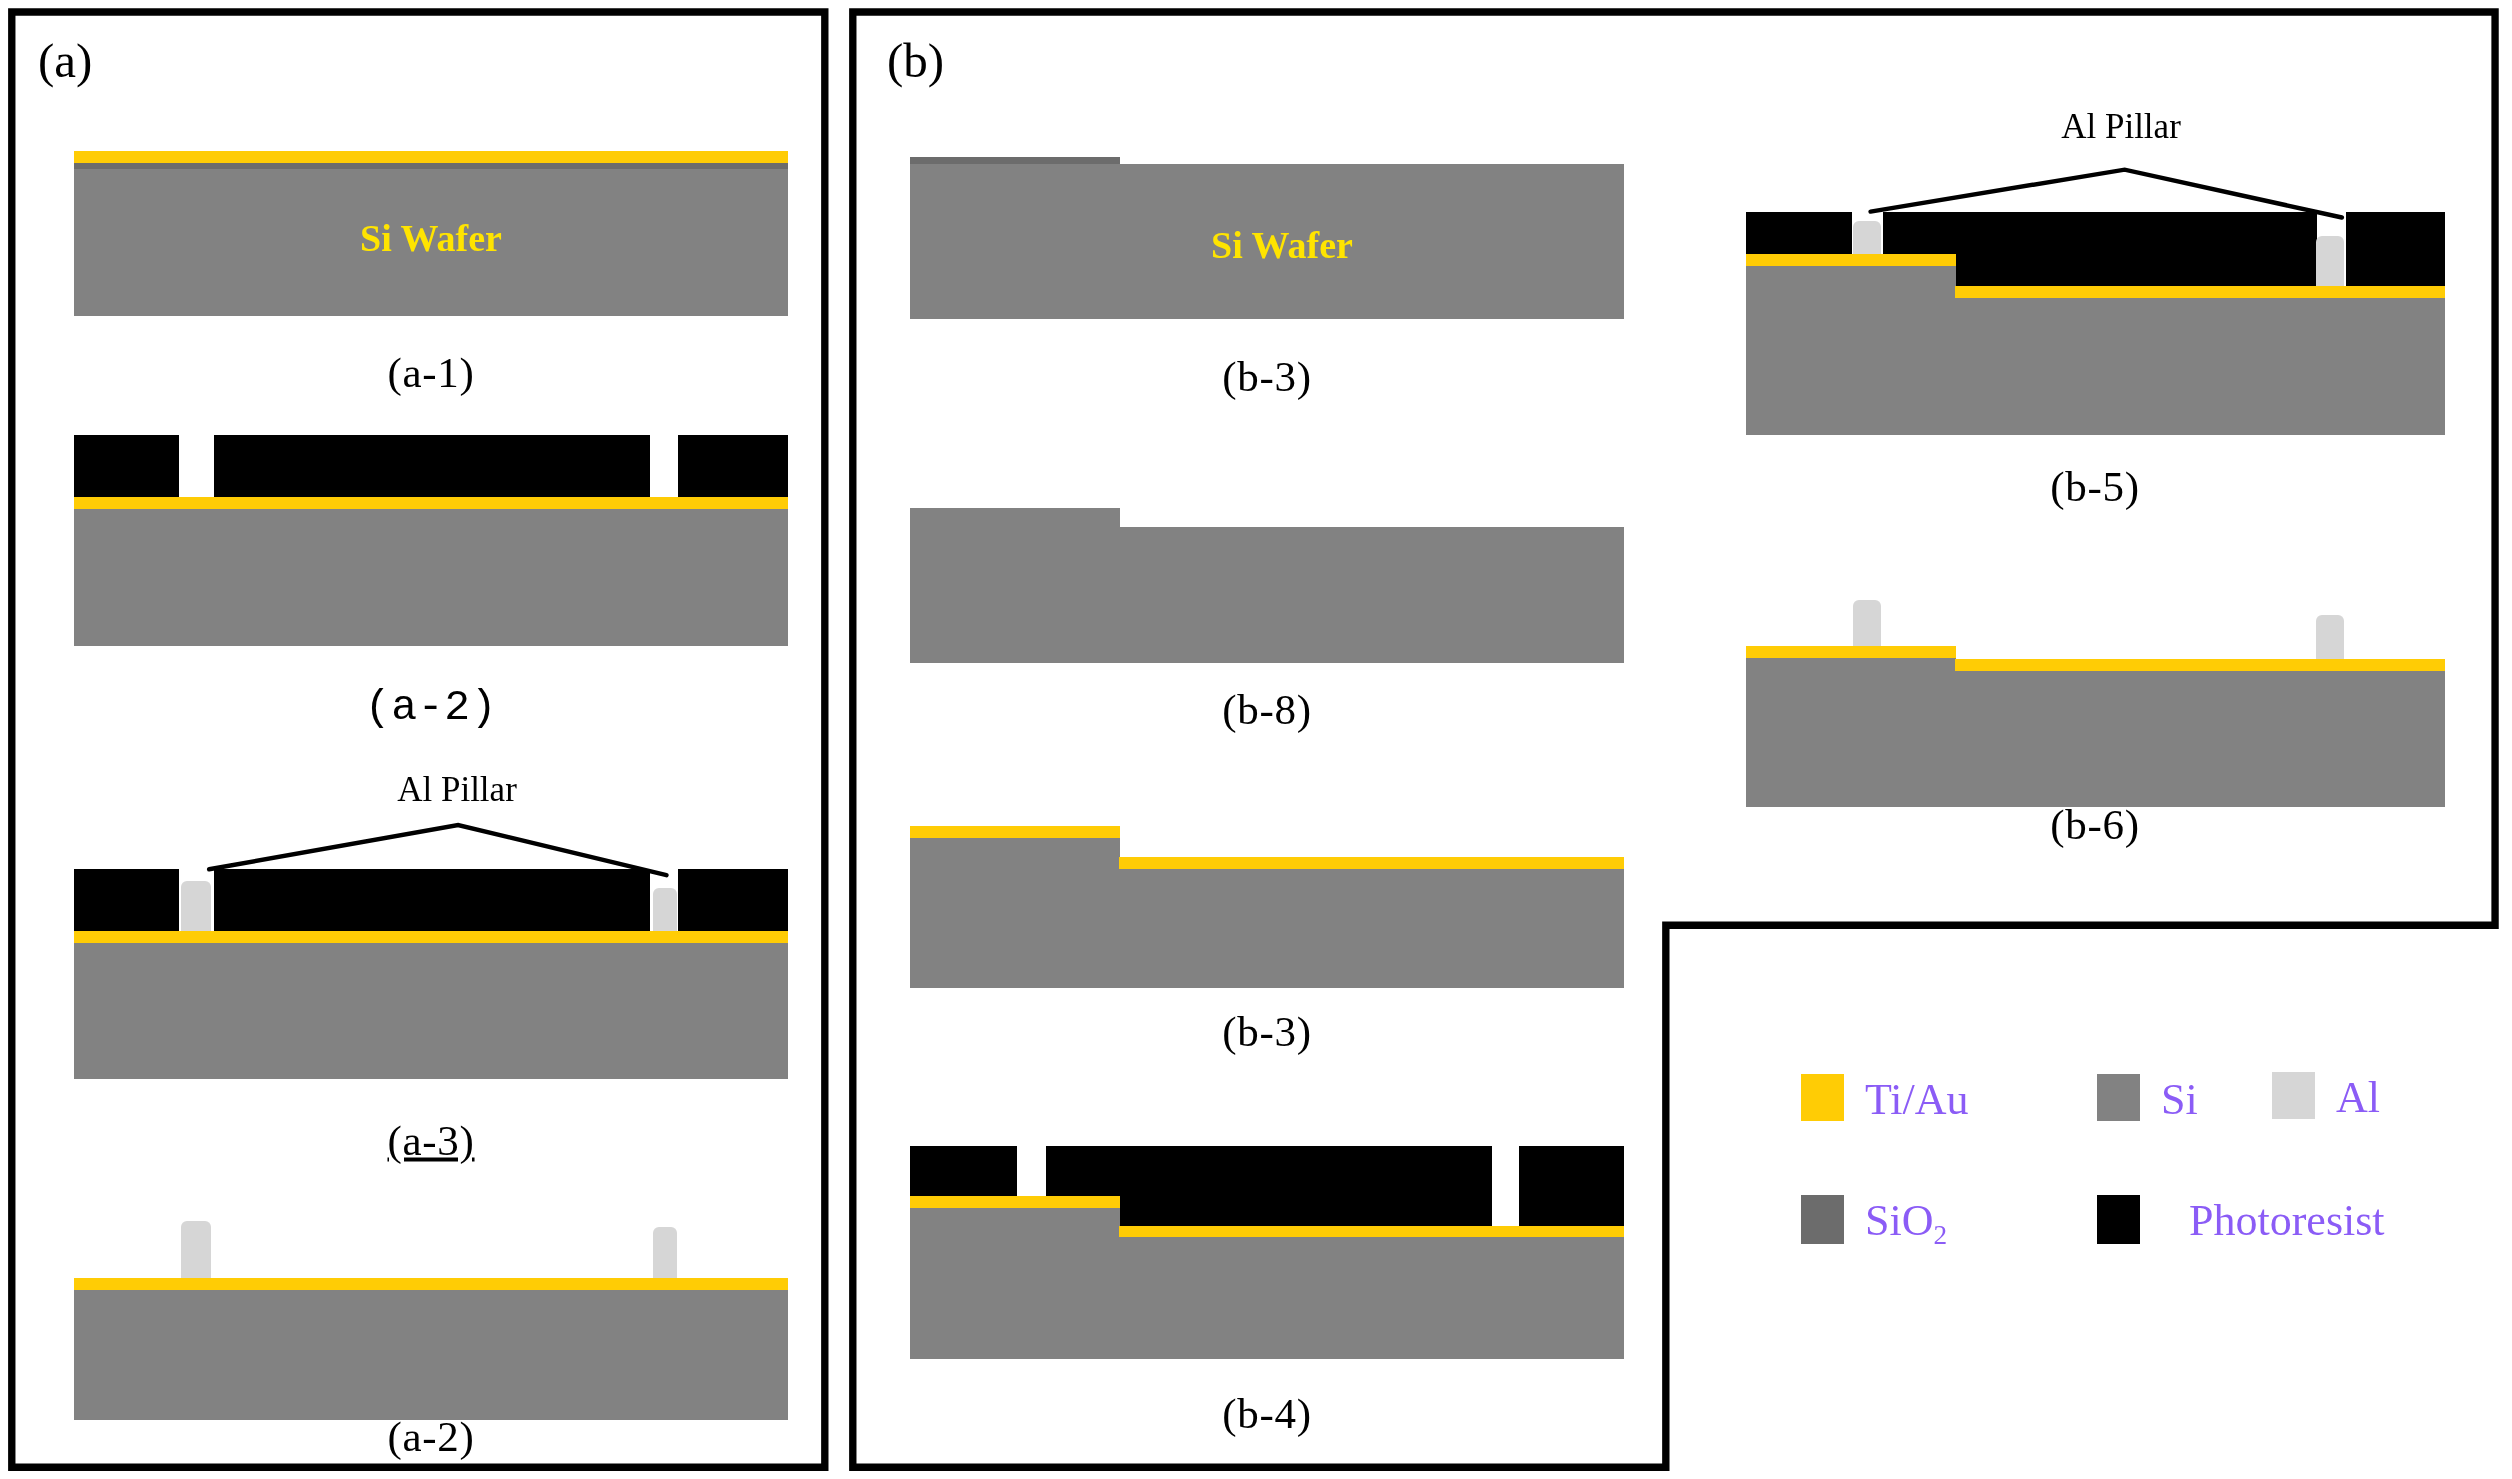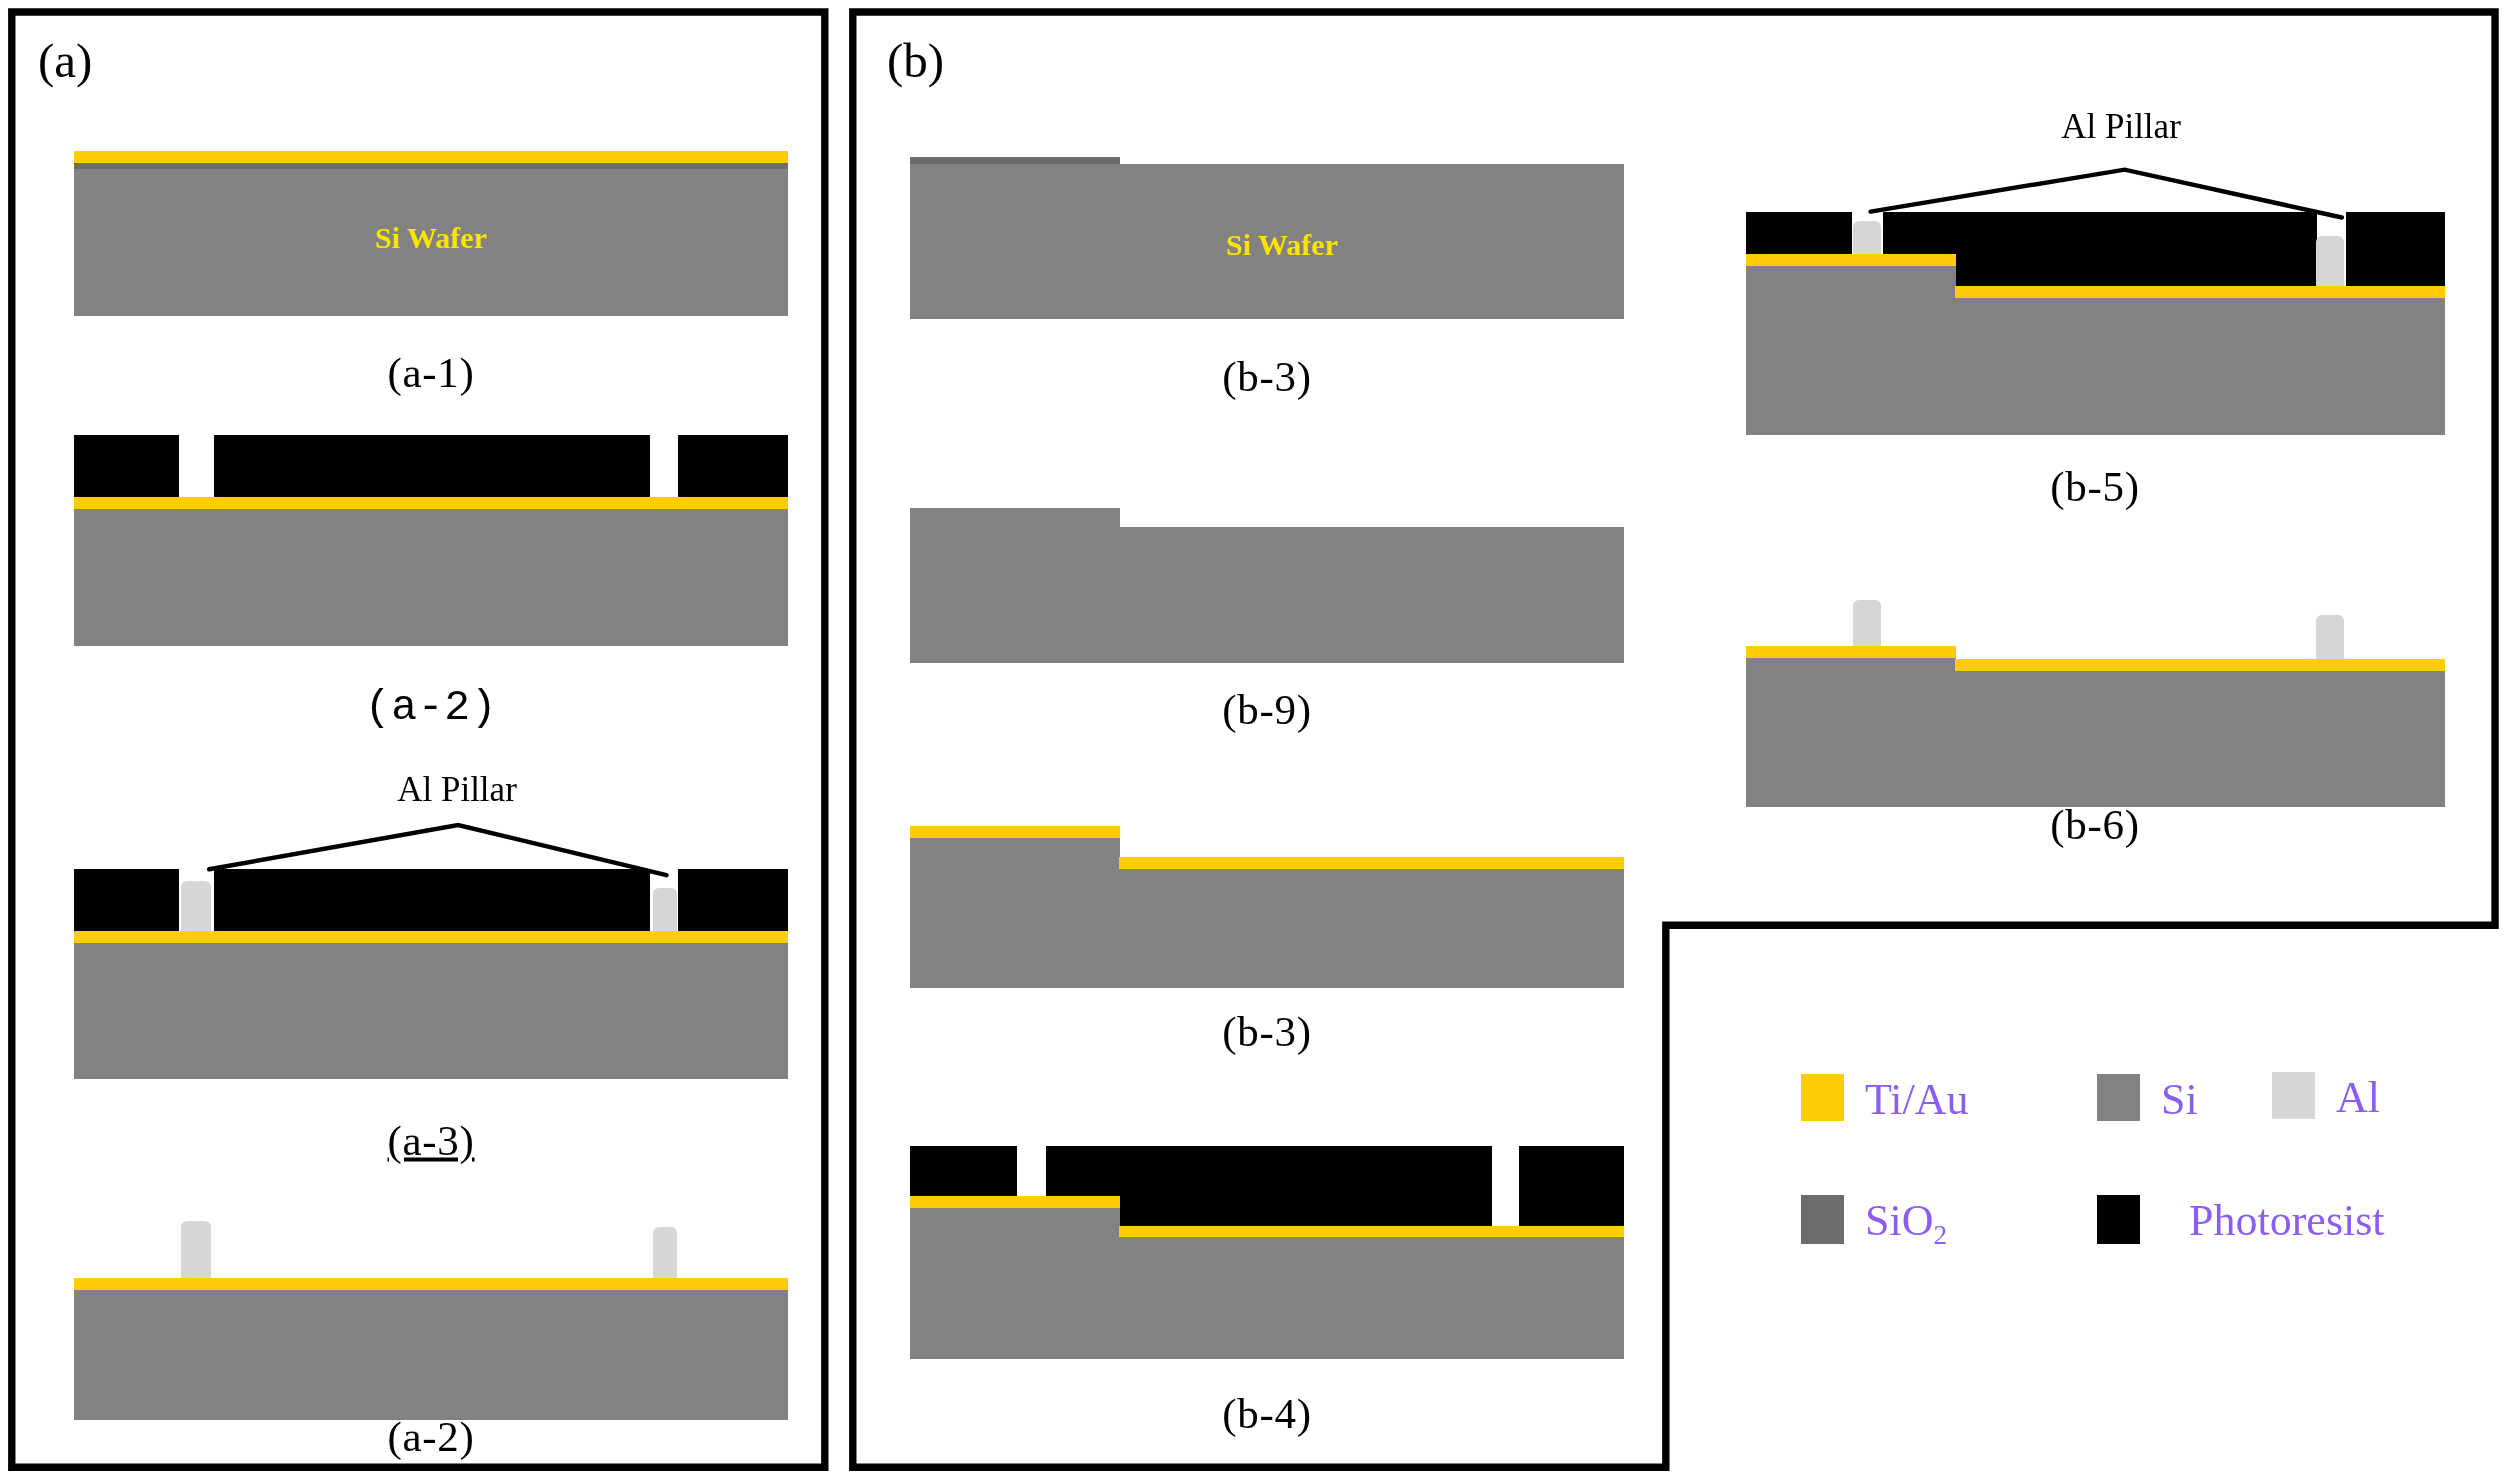--- a/index.html
+++ b/index.html
@@ -19,21 +19,21 @@
   .pillar{border-radius:5.9px 5.9px 0 0;}
   .fig-label{
     position:absolute;transform:translate(-50%,-50%);
     font-size:43px;color:#000;white-space:nowrap;letter-spacing:0.7px;
   }
   .panel-label{
     position:absolute;font-size:49px;color:#000;white-space:nowrap;
   }
   .wafer-text{
     position:absolute;transform:translate(-50%,-50%);
-    font-size:30px;font-weight:bold;color:var(--c-wafer_text,#FFE400);white-space:nowrap;
+    font-size:38px;font-weight:bold;color:var(--c-wafer_text,#FFE400);white-space:nowrap;
   }
   .ann-text{
     position:absolute;transform:translate(-50%,-50%);
     font-size:35px;color:#000;white-space:nowrap;
   }
   .legend-swatch{position:absolute;}
   .legend-text{
     position:absolute;transform:translateY(-50%);
     font-size:44px;color:#8b5cf6;white-space:nowrap;
   }
@@ -80,21 +80,21 @@
 
   <div class="panel-label" style="left:887px;top:32px;">(b)</div>
 
   <div class="rect c-sio2" style="left:910px;top:157px;width:210px;height:7.4px;"></div>
   <div class="rect c-si" style="left:910px;top:164px;width:714px;height:155px;"></div>
   <div class="wafer-text" style="left:1282px;top:245px;">Si Wafer</div>
   <div class="fig-label" style="left:1267px;top:376px;">(b-3)</div>
 
   <div class="rect c-si" style="left:910px;top:508px;width:210px;height:155px;"></div>
   <div class="rect c-si" style="left:1119px;top:527px;width:505px;height:136px;"></div>
-  <div class="fig-label" style="left:1267px;top:709px;">(b-9)</div>
+  <div class="fig-label" style="left:1267px;top:709px;">(b-8)</div>
 
   <div class="rect c-au" style="left:910px;top:826px;width:210px;height:11.8px;"></div>
   <div class="rect c-si" style="left:910px;top:838px;width:210px;height:150px;"></div>
   <div class="rect c-au" style="left:1119px;top:857px;width:505px;height:11.8px;"></div>
   <div class="rect c-si" style="left:1119px;top:869px;width:505px;height:119px;"></div>
   <div class="fig-label" style="left:1267px;top:1031px;">(b-3)</div>
 
   <div class="rect c-pr" style="left:910px;top:1146px;width:107px;height:80px;"></div>
   <div class="rect c-pr" style="left:1046px;top:1146px;width:446px;height:80px;"></div>
   <div class="rect c-pr" style="left:1519px;top:1146px;width:105px;height:80px;"></div>

